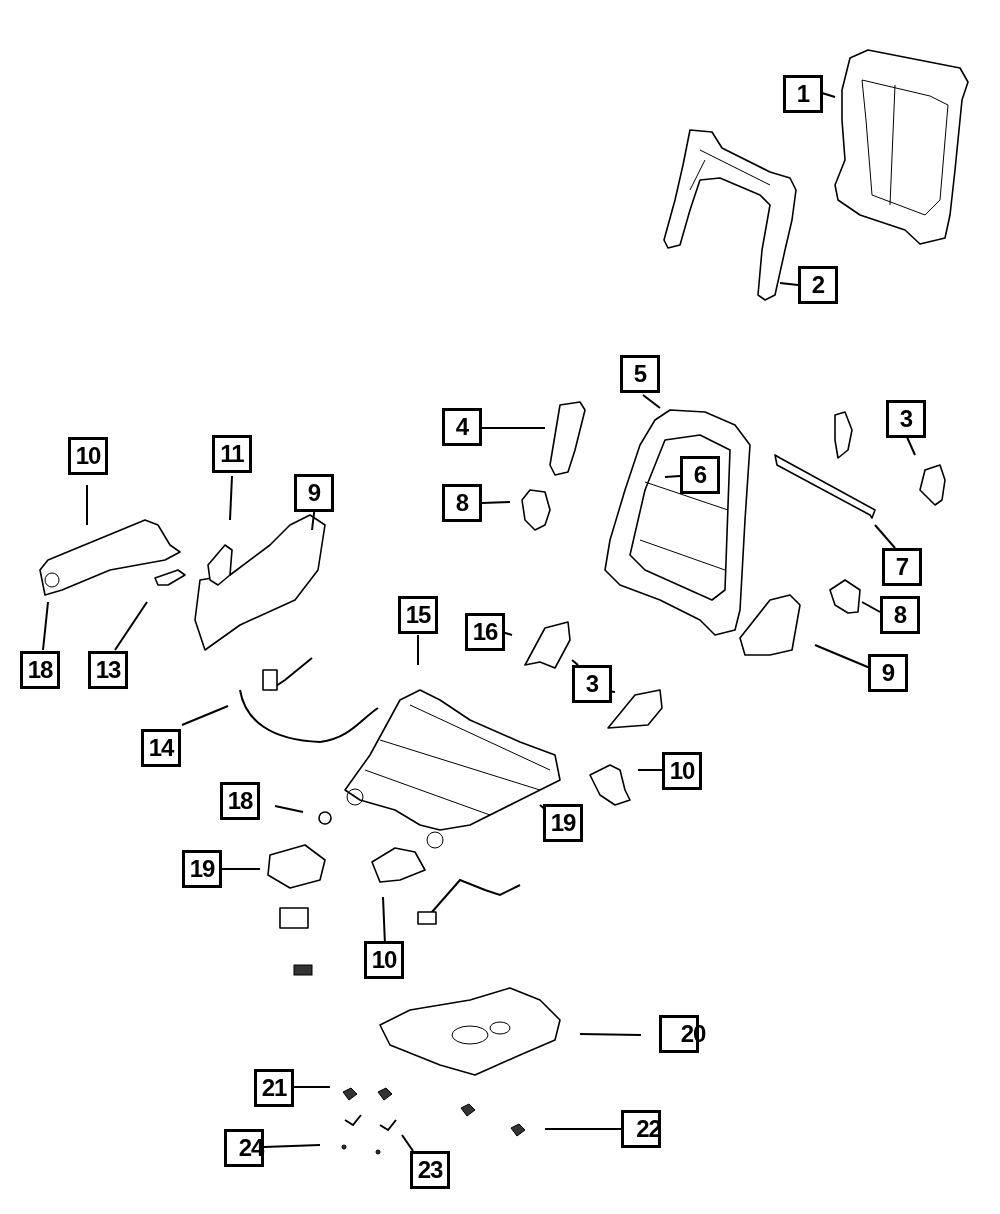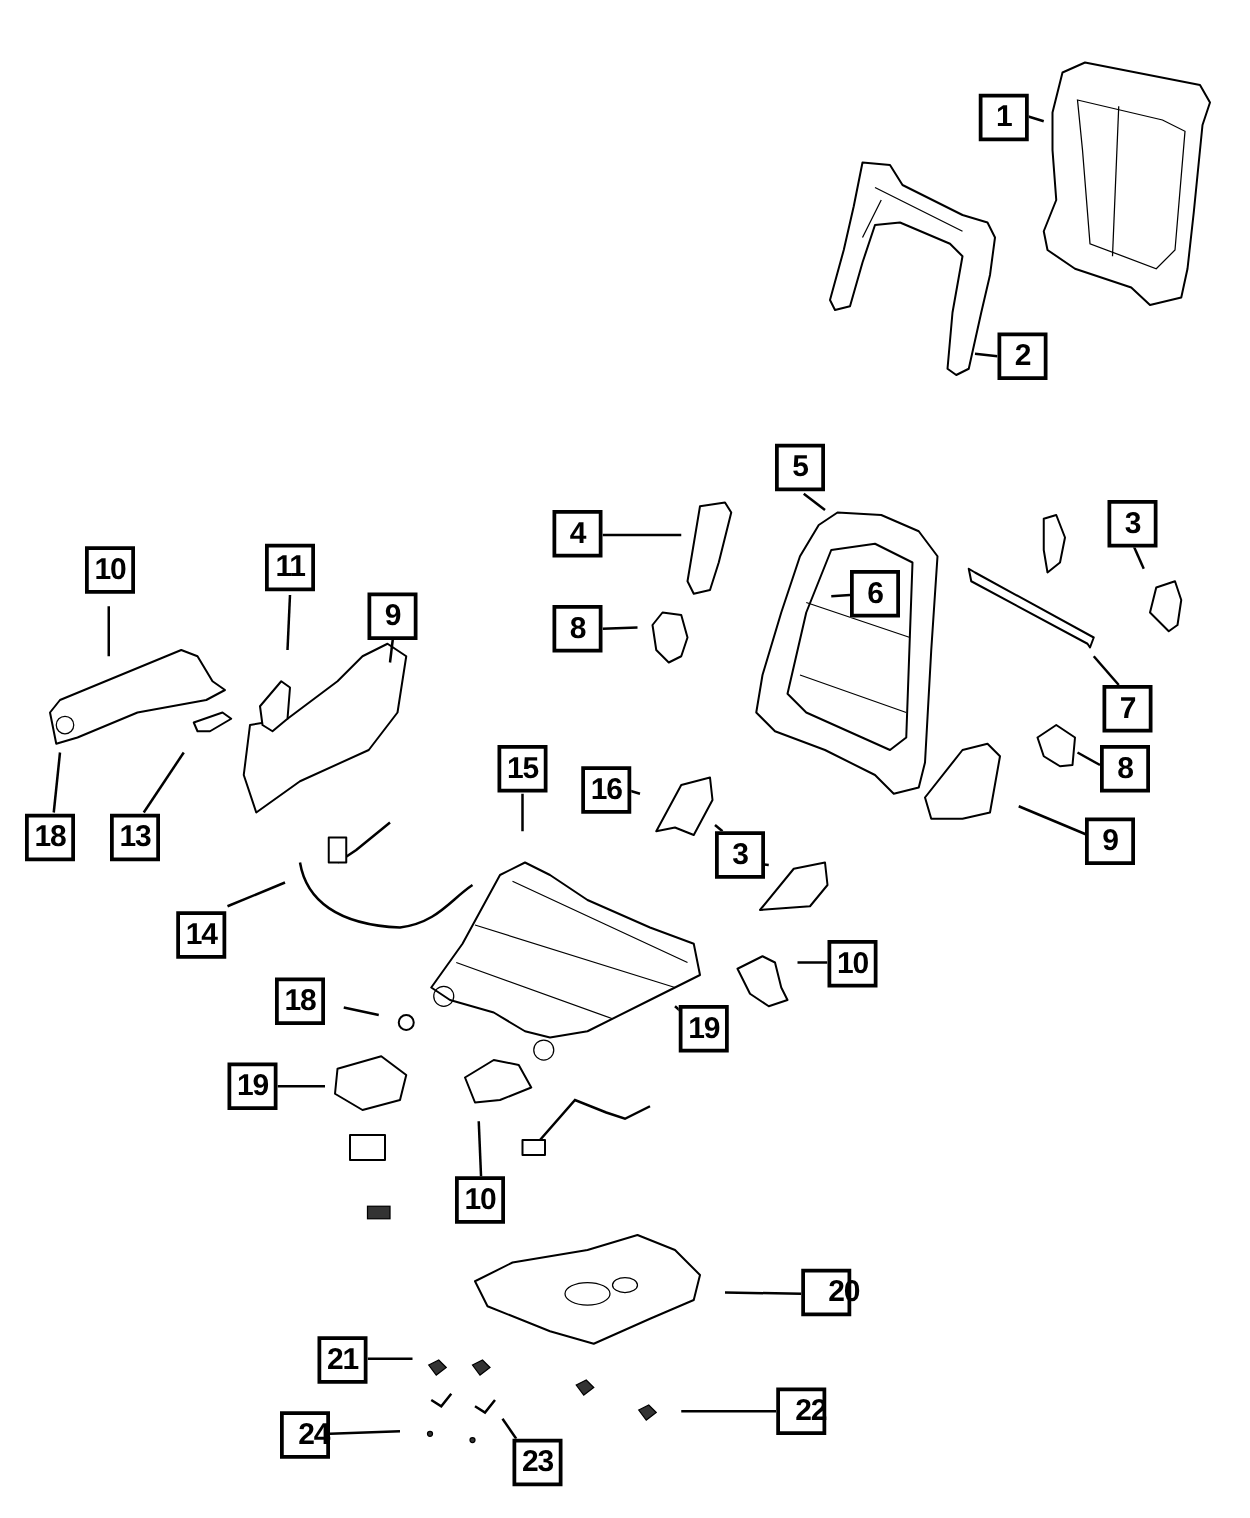--- a/index.html
+++ b/index.html
@@ -146,18 +146,18 @@
 <div class="callout" style="left:364px;top:941px;">10</div>
 <div class="callout" style="left:212px;top:435px;">11</div>
 <div class="callout" style="left:20px;top:651px;">18</div>
 <div class="callout" style="left:88px;top:651px;">13</div>
 <div class="callout" style="left:141px;top:717px;margin-top:12px;">14</div>
 <div class="callout" style="left:398px;top:596px;">15</div>
 <div class="callout" style="left:465px;top:613px;">16</div>
 <div class="callout" style="left:543px;top:804px;">19</div>
 <div class="callout" style="left:220px;top:782px;">18</div>
 <div class="callout" style="left:182px;top:850px;">19</div>
-<div class="callout" style="left:641px;top:1015px;padding-left:28px;">20</div>
+<div class="callout" style="left:659px;top:1015px;padding-left:28px;">20</div>
 <div class="callout" style="left:254px;top:1069px;">21</div>
 <div class="callout" style="left:621px;top:1110px;padding-left:15px;">22</div>
 <div class="callout" style="left:410px;top:1151px;">23</div>
 <div class="callout" style="left:224px;top:1129px;padding-left:14px;">24</div>
 </div>
 
 </body></html>

